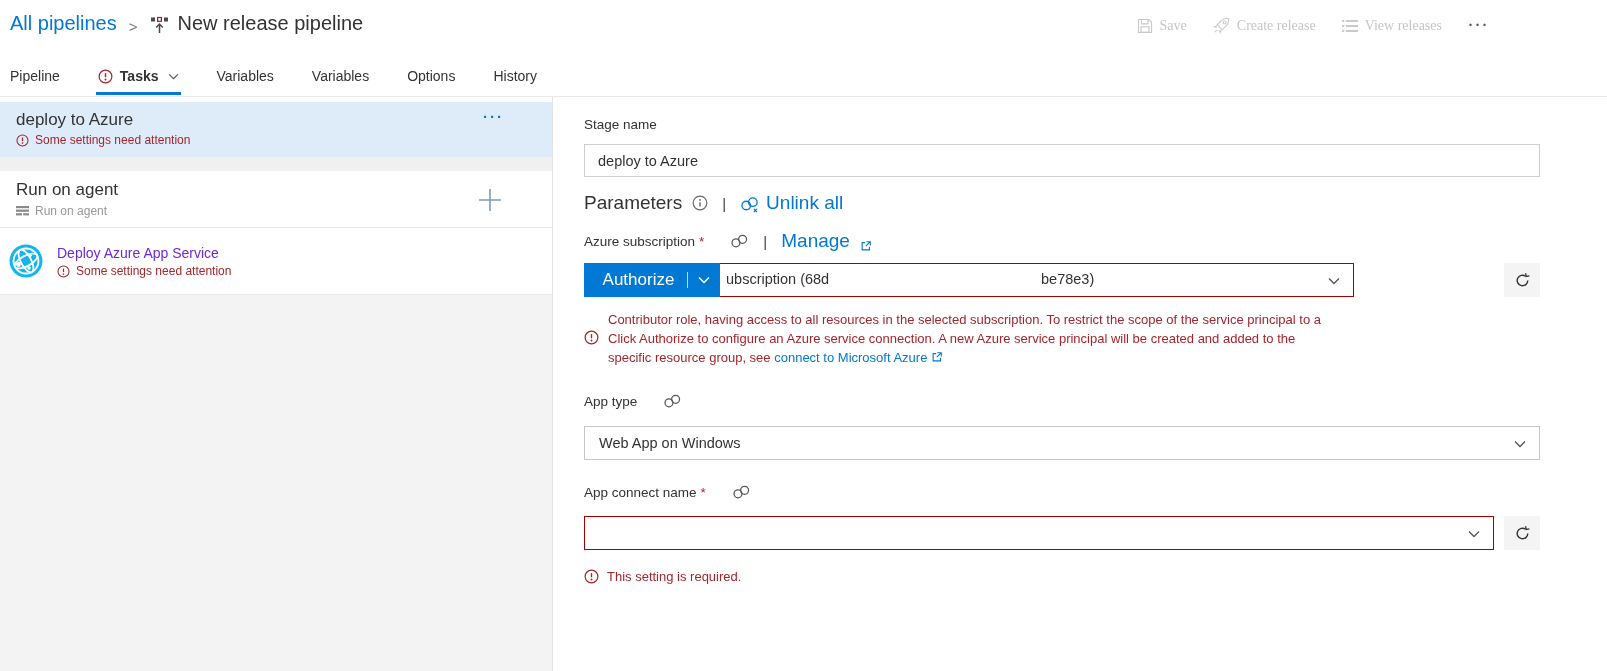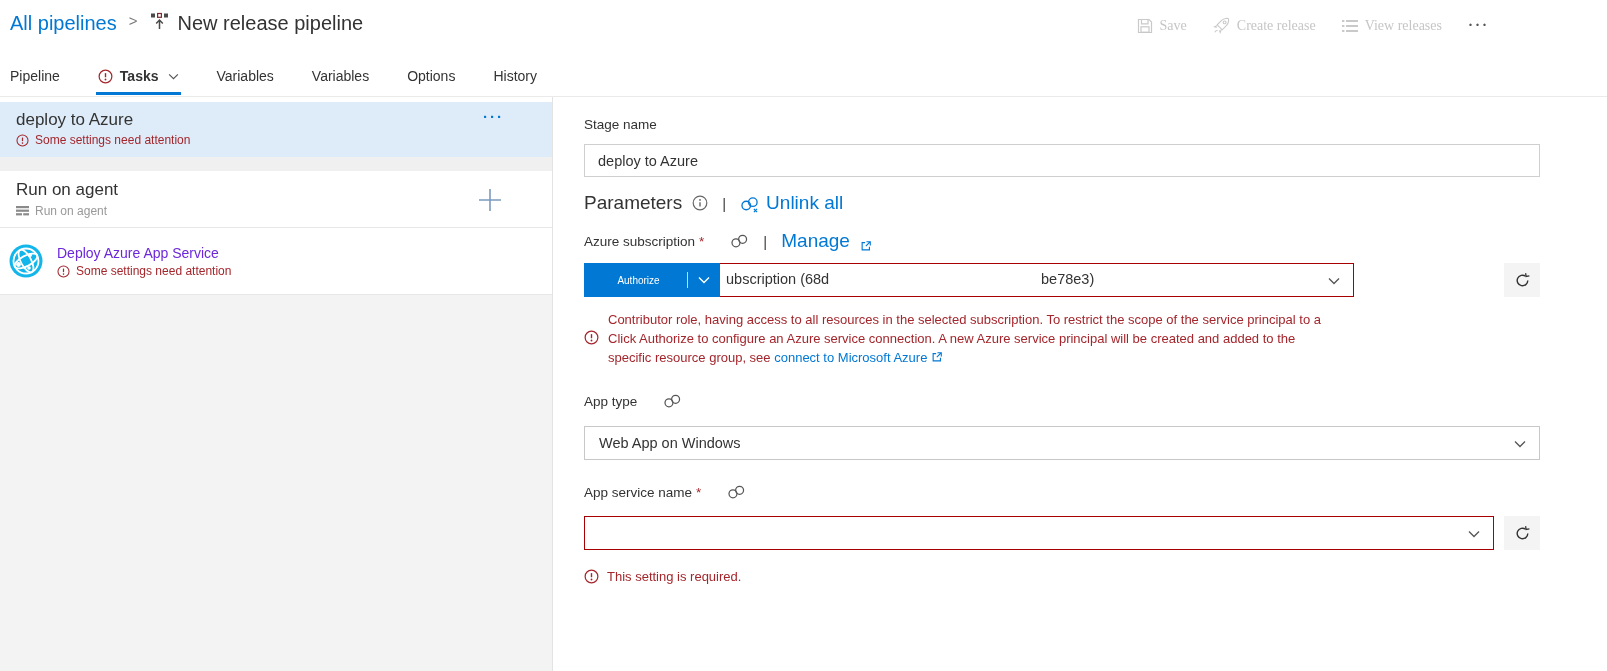--- a/index.html
+++ b/index.html
@@ -6,21 +6,21 @@
     --accent:#0078d4; --error-text:#a4262c; --error-border:#a80000;
     --selected-bg:#deecf9; --task-icon:#12b6ea;
   }
   *{box-sizing:border-box; margin:0; padding:0;}
   html,body{width:1607px; height:671px; overflow:hidden;}
   body{font-family:"Liberation Sans", sans-serif; background:#fff; color:#333; position:relative;}
   svg{display:block;}
 
   
   .header{position:absolute; top:0; left:0; right:0; height:56px; background:#fff;}
-  .crumbs{position:absolute; left:10px; top:12px; display:flex; align-items:flex-start;}
+  .crumbs{position:absolute; left:10px; top:12px; display:flex; align-items:flex-end;}
   .crumb-link{font-size:20px; color:var(--accent); text-decoration:none; cursor:pointer;}
   .crumb-sep{font-size:15px; color:#777; margin:0 10px 0 12px;}
   .rel-icon{margin:0 9px 0 2px;}
   .page-title{font-size:20px; font-weight:400; color:#333;}
   .cmdbar{position:absolute; right:118px; top:17px; display:flex; align-items:center; gap:26px;}
   .cmd{display:flex; align-items:center; gap:7px; background:none; border:none; font-family:Liberation Serif, serif;
        font-size:14px; color:#c6c6c6; cursor:default;}
   .cmd .ic{color:#c9c9c9;}
   .cmd.more{color:#555; font-size:15px; font-weight:700; letter-spacing:2px; cursor:pointer;}
 
@@ -78,21 +78,21 @@
   .selectbox{height:34px; background:#fff; border:1px solid #c8c8c8; position:relative; cursor:pointer;
              font-size:14.5px; color:#333; line-height:32px;}
   .selectbox .chev{position:absolute; right:13px; top:13px; color:#555;}
   .selectbox.error{border:1.5px solid var(--error-border);}
   .sub-select{top:166px; width:770px;}
   .frag{position:absolute; top:0; line-height:31px; white-space:pre;}
   .frag0{left:14px;} .frag1{left:141px;} .frag2{left:456px;}
 
   .auth-btn{top:166px; left:804px; width:136px; height:34px; background:var(--accent); border:none;
             display:flex; align-items:center; color:#fff; cursor:pointer; font-family:inherit;}
-  .auth-label{flex:1; text-align:center; font-size:10px; padding-left:6px;}
+  .auth-label{flex:1; text-align:center; font-size:17px; padding-left:6px;}
   .auth-div{width:1px; height:16px; background:rgba(255,255,255,.75);}
   .auth-chev{width:32px; display:flex; justify-content:center; color:#fff;}
 
   .refresh-btn{width:36px; height:34px; background:#f4f4f4; border:none; display:flex; align-items:center;
                justify-content:center; color:#333; cursor:pointer;}
   .refresh-sub{position:absolute; top:166px; left:950px;}
   .refresh-app{position:absolute; top:419px; left:950px;}
 
   .auth-warning{top:213px; display:flex; gap:9px; color:var(--error-text);}
   .auth-warning .wic{margin-top:20px;}
@@ -365,21 +365,21 @@
   <div class="abs selectbox apptype-select">
     <span>Web App on Windows</span>
     <span class="chev">
       <svg width="12" height="8" viewBox="0 0 12 8">
           <path d="M1 1.5 L6 6.5 L11 1.5" fill="none" stroke="currentColor" stroke-width="1.3"></path>
         </svg>
     </span>
   </div>
 
   <div class="abs appsvc-label field-label">
-    <span>App service name</span>
+    <span>App connect name</span>
     <span class="req">*</span>
     <span class="lbl-link-ic">
       <svg width="19" height="15" viewBox="0 0 21 17" fill="none" stroke="currentColor" stroke-width="1.4">
         <circle cx="6.5" cy="10" r="4.5"></circle>
           <circle cx="14" cy="6" r="4.5"></circle>
       </svg>
     </span>
   </div>
   <div class="abs selectbox error appsvc-select">
     <span class="chev">

